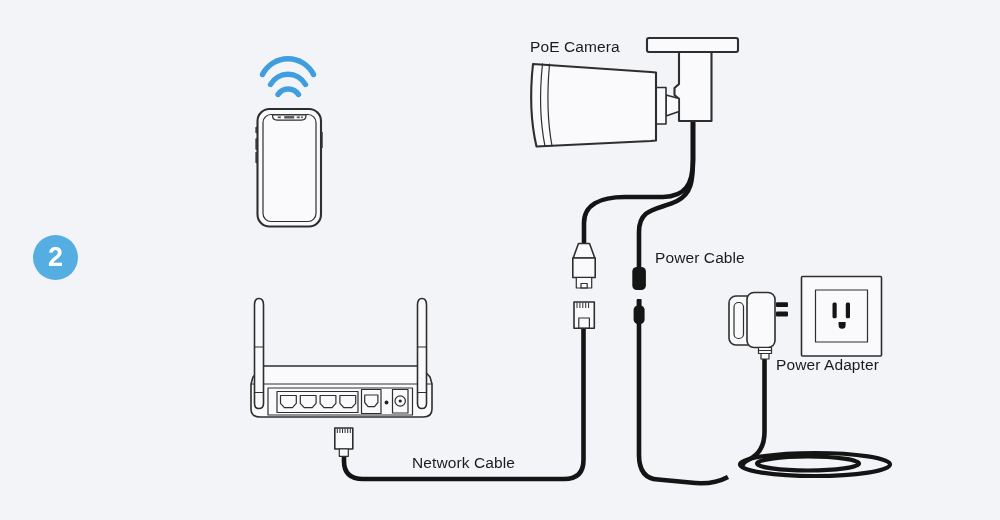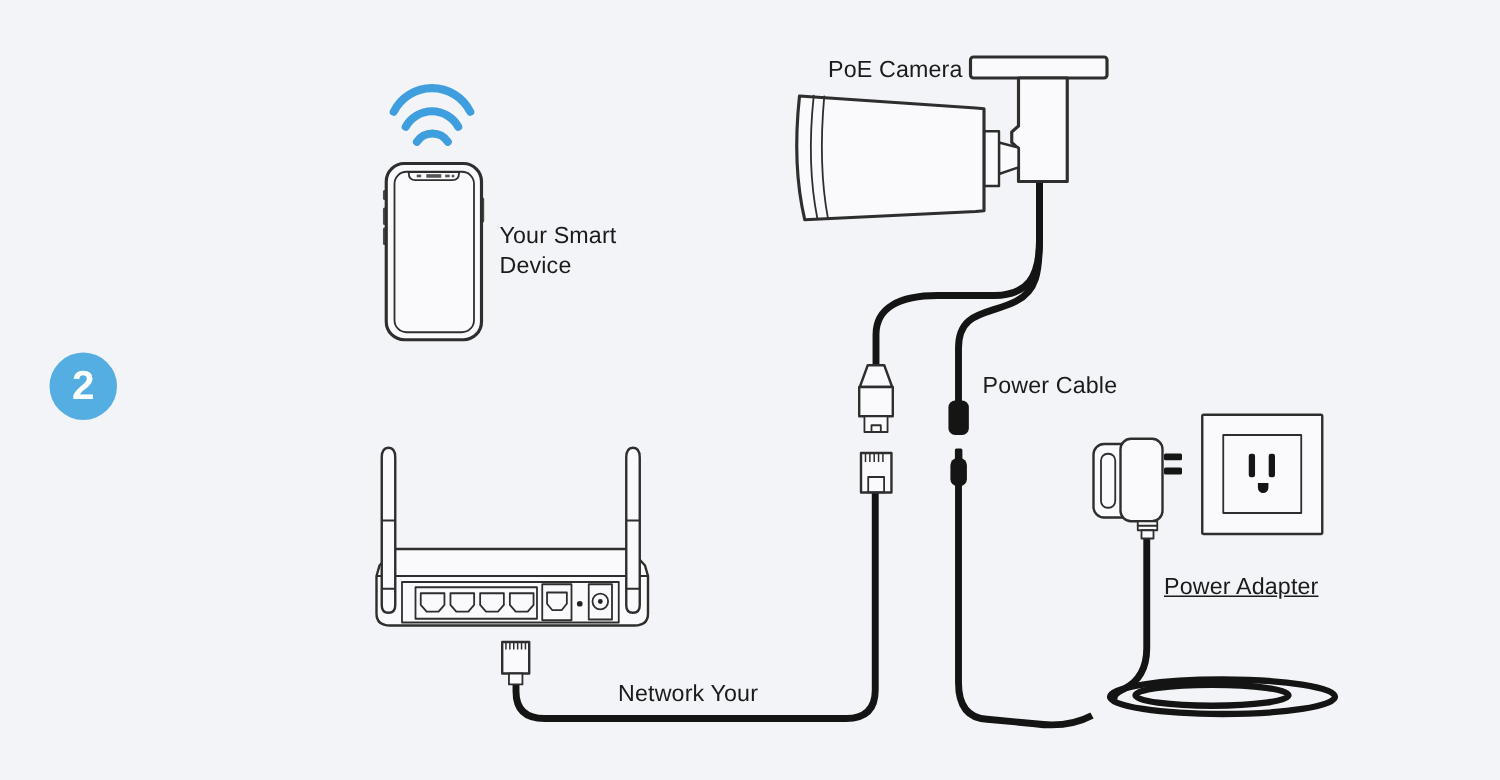--- a/index.html
+++ b/index.html
@@ -190,23 +190,22 @@
         <line x1="350.3" y1="428.5" x2="350.3" y2="433"></line>
       </g>
       <rect class="ln dev thin" x="339.3" y="449" width="9" height="7.3"></rect>
     </g>
   </svg>
 
   <div class="step-badge">
     <span>2</span>
   </div>
 
-  <div class="lbl" style="left:552px;top:37px;">PoE Camera</div>
-
-  <div class="lbl wrap" style="left:333px;top:148px;width:96px;">Your Smart Device</div>
+  <div class="lbl" style="left:530px;top:37px;">PoE Camera</div>
+
 
   <div class="lbl" style="left:655px;top:248px;">Power Cable</div>
 
-  <div class="lbl" style="left:776px;top:382px;text-decoration:underline;">Power Adapter</div>
-
-  <div class="lbl" style="left:412px;top:453px;">Network Your</div>
+  <div class="lbl" style="left:776px;top:355px;">Power Adapter</div>
+
+  <div class="lbl" style="left:412px;top:453px;">Network Cable</div>
 
 </div>
 
 </body></html>

